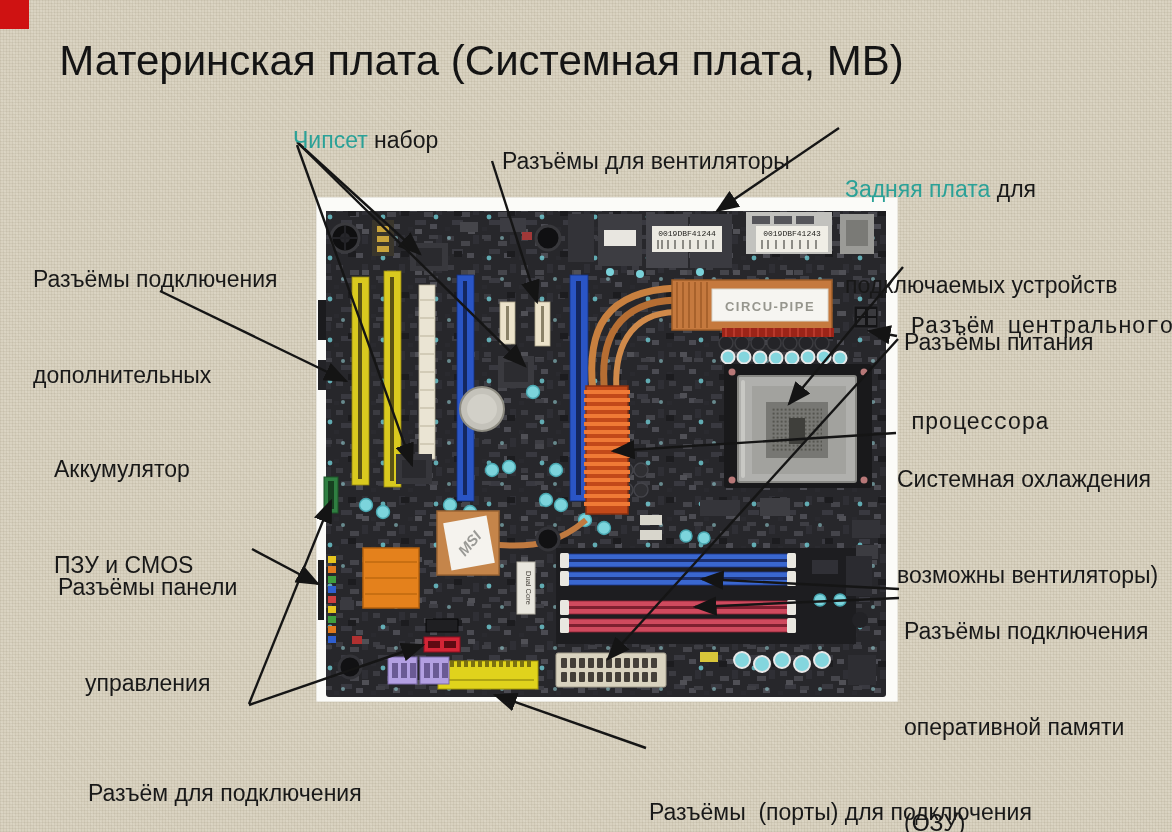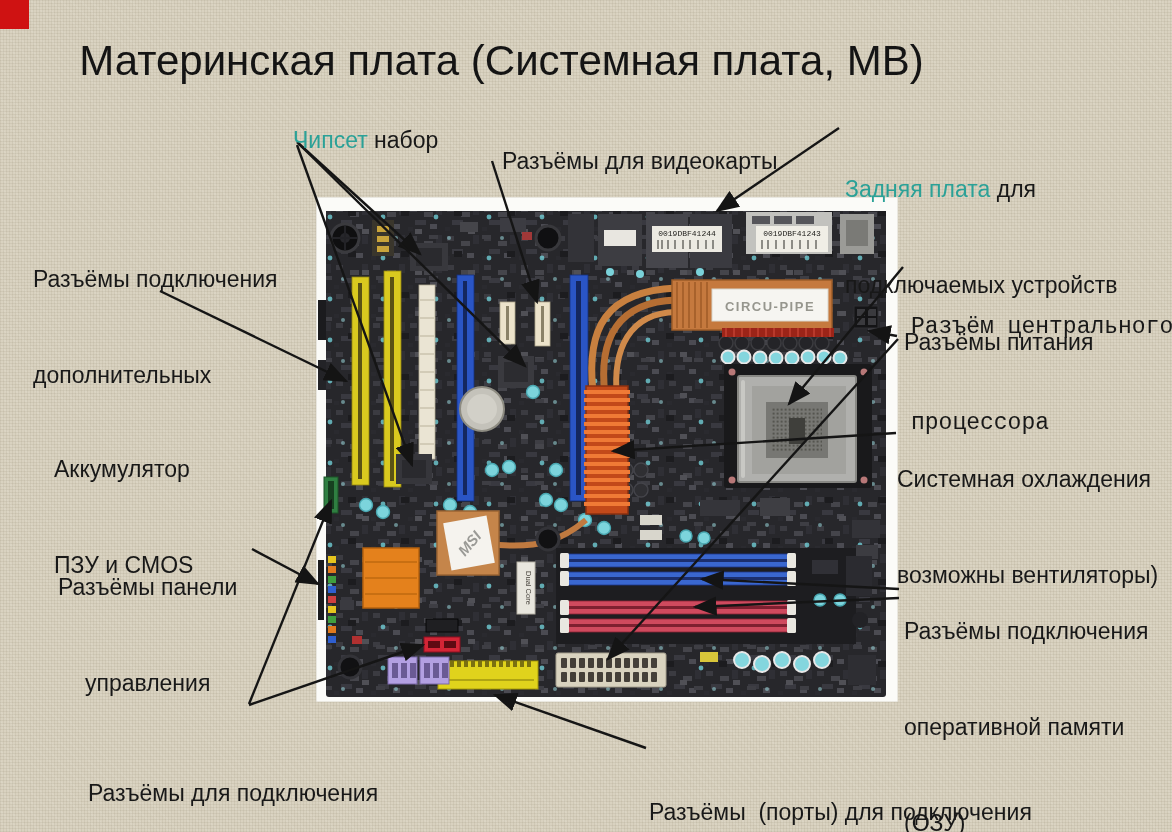--- a/index.html
+++ b/index.html
@@ -7,21 +7,21 @@
     position:relative;width:1172px;height:832px;overflow:hidden;
     background-color:#d9d2c0;
     background-image:
       repeating-linear-gradient(0deg, rgba(125,115,88,.10) 0 1px, transparent 1px 3px),
       repeating-linear-gradient(90deg, rgba(125,115,88,.10) 0 1px, transparent 1px 3px),
       repeating-linear-gradient(45deg, rgba(255,255,255,.06) 0 2px, transparent 2px 7px);
     font-family:"Liberation Sans",sans-serif;color:#181818;
   }
   .corner{position:absolute;left:0;top:0;width:29px;height:29px;background:#cf1212;}
   .title{position:absolute;left:0;top:36px;width:963px;text-align:center;
-         font-size:42px;line-height:50px;color:#141414;white-space:pre;padding-left:20px;}
+         font-size:42px;line-height:50px;color:#141414;white-space:pre;}
   .lbl{position:absolute;font-size:23px;line-height:32px;color:#181818;white-space:pre;}
   .teal{color:#2ba197;margin-top:13px;}
   .photo{position:absolute;left:316px;top:197px;}
   .arrows{position:absolute;left:0;top:0;pointer-events:none;}
 </style>
 </head>
 <body>
 
 <div class="slide">
 
@@ -455,21 +455,21 @@
       <line x1="899" y1="598" x2="695" y2="607" marker-end="url(#ah)"></line>
       <line x1="646" y1="748" x2="495" y2="695" marker-end="url(#ah)"></line>
       <line x1="252" y1="549" x2="318" y2="584" marker-end="url(#ah)"></line>
       <line x1="249" y1="704" x2="331" y2="501" marker-end="url(#ah)"></line>
       <line x1="249" y1="705" x2="423" y2="645" marker-end="url(#ah)"></line>
     </g>
   </svg>
 
   <div class="lbl" style="left:293px;top:124px;"><span class="teal">Чипсет</span><span> набор</span></div>
 
-  <div class="lbl" style="left:502px;top:145px;">Разъёмы для видеокарты</div>
+  <div class="lbl" style="left:502px;top:145px;">Разъёмы для вентиляторы</div>
 
   <div class="lbl" style="left:845px;top:109px;">
     <div><span class="teal">Задняя плата</span><span> для</span></div>
     <div>подключаемых устройств</div>
   </div>
 
   <div class="lbl" style="left:33px;top:199px;">
     <div>Разъёмы подключения</div>
     <div>дополнительных</div>
   </div>
@@ -478,21 +478,21 @@
     <div>Аккумулятор</div>
     <div>ПЗУ и CMOS</div>
   </div>
 
   <div class="lbl" style="left:58px;top:507px;text-align:center;">
     <div>Разъёмы панели</div>
     <div>управления</div>
   </div>
 
   <div class="lbl" style="left:88px;top:713px;">
-    <div>Разъёмы для подключения</div>
+    <div>Разъём для подключения</div>
     
   </div>
 
   <div class="lbl" style="left:911px;top:247px;font-family:Liberation Mono, monospace;">
     <div>Разъём центрального</div>
     <div>процессора</div>
   </div>
 
   <div class="lbl" style="left:904px;top:326px;">Разъёмы питания</div>
 

